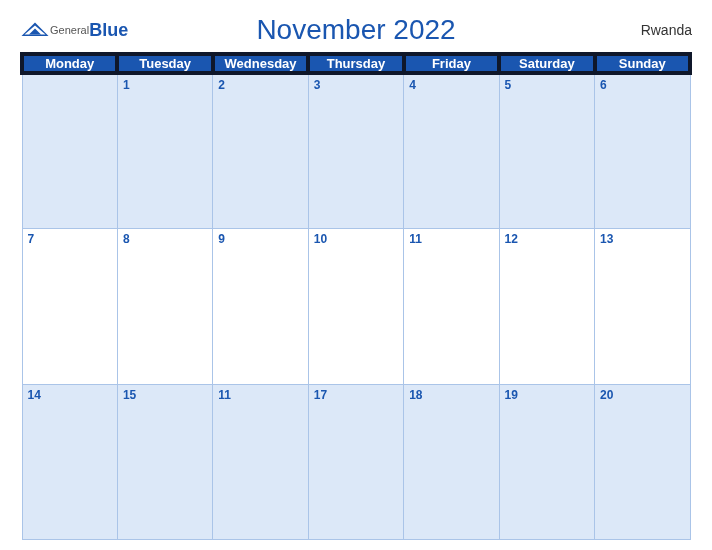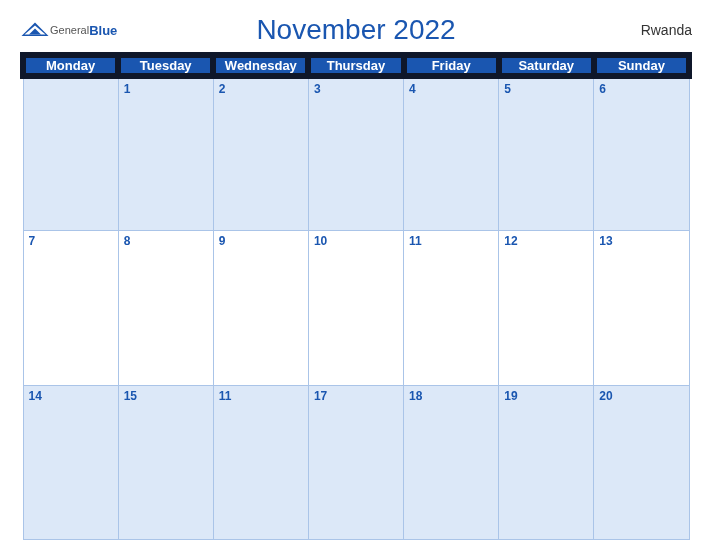--- a/index.html
+++ b/index.html
@@ -33,21 +33,21 @@
     }
 
     .logo-text-general {
       font-size: 11px;
       color: #555;
       font-weight: normal;
       line-height: 1;
     }
 
     .logo-text-blue {
-      font-size: 13px;
+      font-size: 18px;
       color: #1a56b0;
       font-weight: bold;
       line-height: 1;
     }
 
     .logo-icon {
       width: 30px;
       height: 18px;
       margin-bottom: 1px;
     }
@@ -76,21 +76,21 @@
     .calendar thead tr {
       background-color: #1a56b0;
     }
 
     .calendar thead th {
       color: #fff;
       font-size: 13px;
       font-weight: bold;
       padding: 0 4px;
       text-align: center;
-      border: 6px solid #0f172a;
+      border: 4px solid #0f172a;
     }
 
     .calendar tbody tr {
       height: 72px;
     }
 
     .calendar tbody tr:nth-child(odd) {
       background-color: #dce8f8;
     }
 

